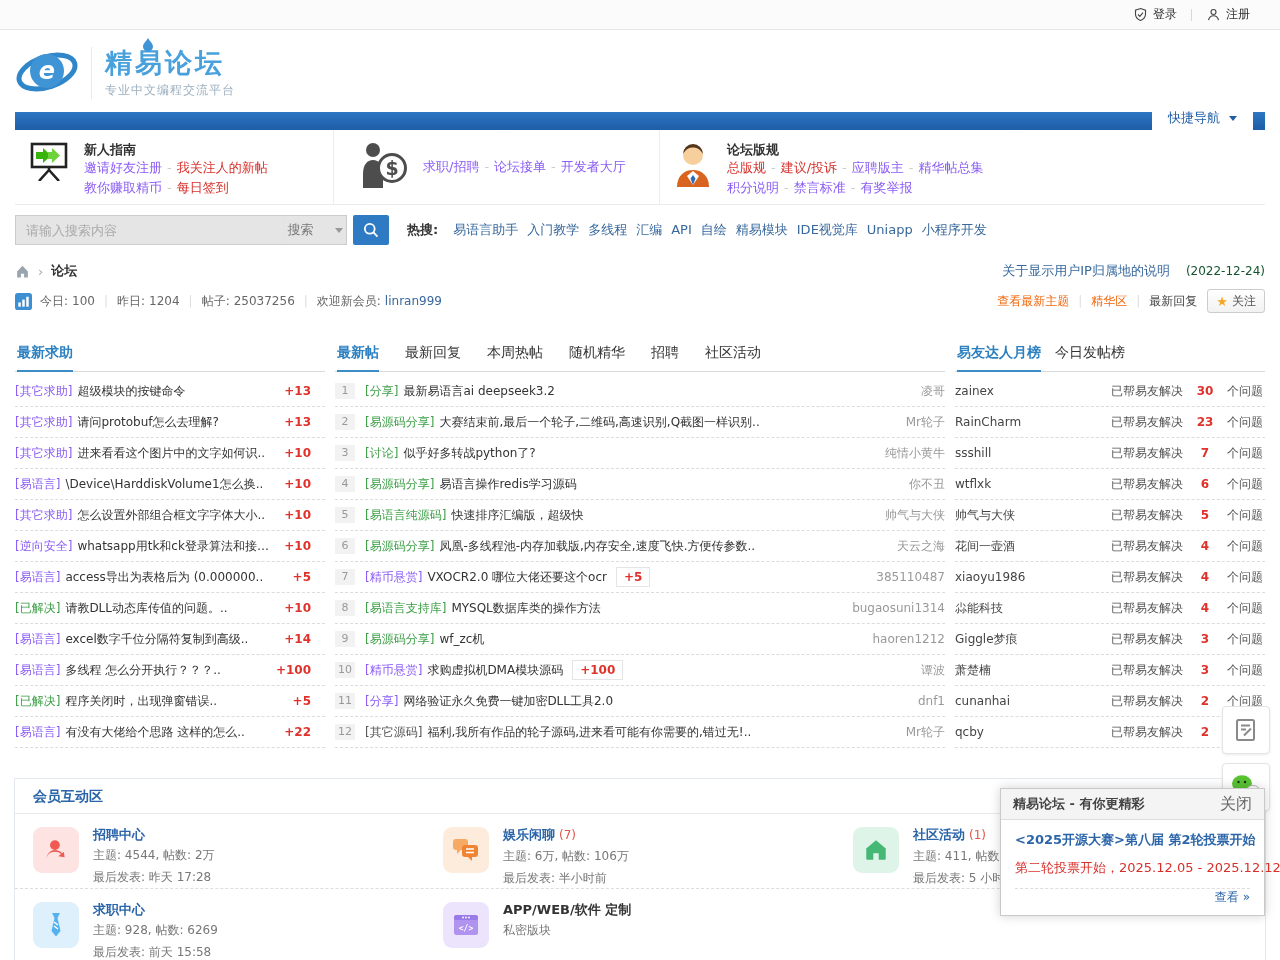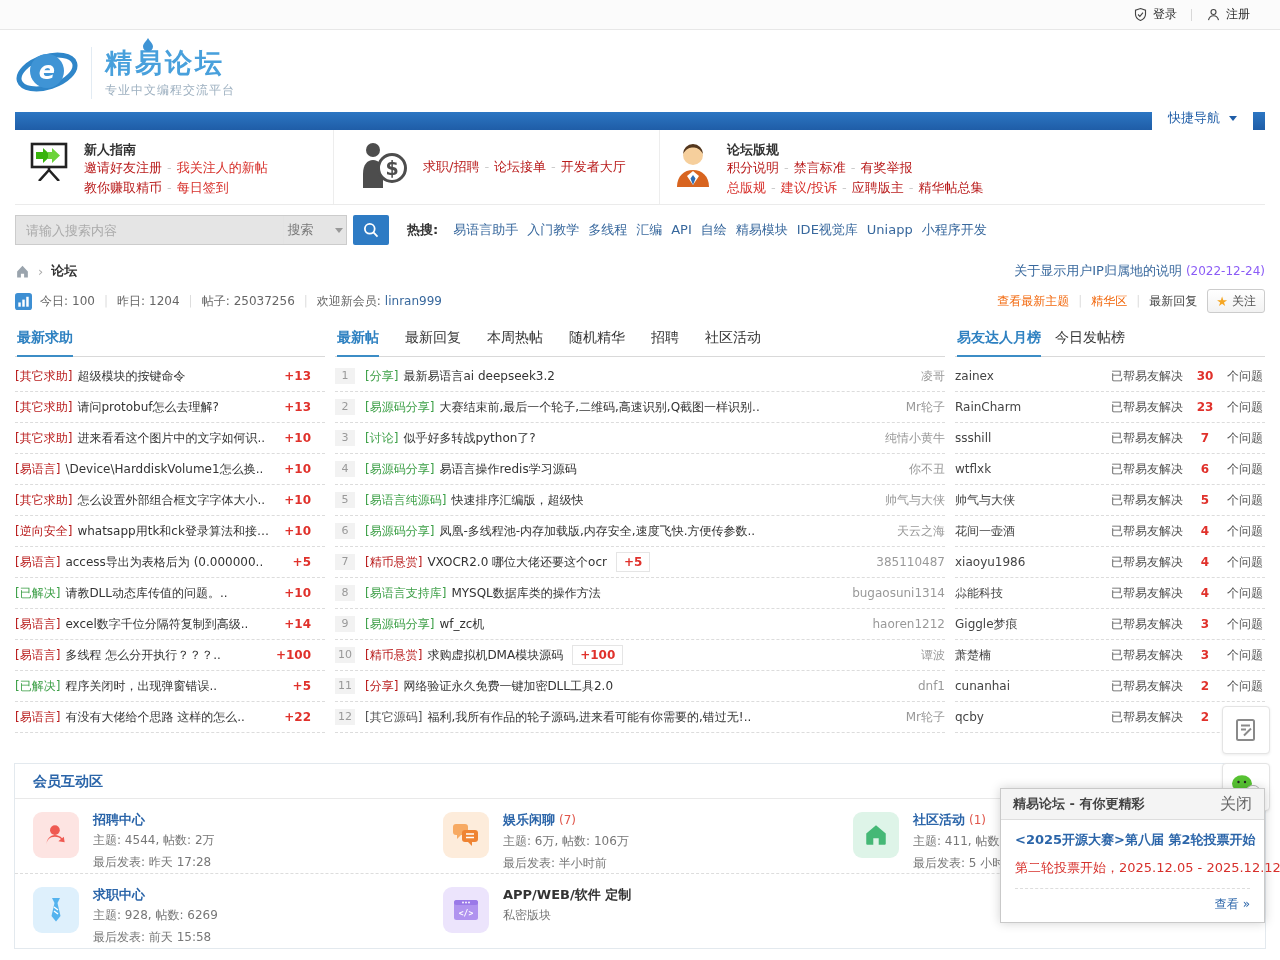--- a/index.html
+++ b/index.html
@@ -31,57 +31,57 @@
   
   .infobar{height:74px;border-bottom:1px solid #ebebeb;display:flex}
   .icol{box-sizing:border-box;padding:11px 0 0 14px;display:flex}
   .icol+.icol{border-left:1px solid #ededed}
   .icol1{width:318px}.icol2{width:326px;align-items:center;padding-top:0}.icol3{flex:1}
   .icol .icon-wrap{margin-right:15px;flex:none}
   .info-title{font-size:13px;font-weight:bold;color:#333;line-height:17px}
   .ilinks{font-size:13px;line-height:20px;white-space:nowrap}
   .ilinks span[data-color]{cursor:pointer}
   .ilinks span+span::before{content:"-";color:#ccc;margin:0 5px;font-weight:normal}
-  span[data-color="blue"]{color:#b91c1c}
+  span[data-color="blue"]{color:#8b5cf6}
   span[data-color="red"]{color:#d7302b}
 
   
   .searchbar{height:50px;display:flex;align-items:center}
   .sbox{width:330px;height:28px;border:1px solid #ccc;background:#e5e5e5;display:flex;align-items:center}
   .sbox input{flex:1;border:0;outline:none;padding:0 10px;font-size:13px;color:#333;font-family:inherit;background:transparent}
   .sbox input::placeholder{color:#aaa}
   .stype{width:62px;height:100%;border-left:1px solid #e3e3e3;display:flex;align-items:center;justify-content:center;gap:21px;font-size:13px;color:#777;cursor:pointer}
   .sbtn{width:36px;height:30px;background:#2e7bc4;border-radius:2px;margin-left:6px;display:flex;align-items:center;justify-content:center;cursor:pointer}
   .hot{margin-left:18px;font-size:13px;display:flex;align-items:center;flex-wrap:nowrap}
   .hot-label{font-weight:bold;color:#333;margin-right:6px}
   .hot .hlink{color:#38689d;margin-left:9px;cursor:pointer;white-space:nowrap}
 
   
   .crumbrow{margin-top:6px;height:20px;display:flex;align-items:center;font-size:12px}
   .crumb-arrow{color:#aaa;margin:0 8px;font-size:13px}
   .crumb-forum{font-size:13px;font-weight:bold;color:#333;cursor:pointer}
   .crumb-tip{color:#666;margin-left:26px}
   .crumb-right{margin-left:auto;display:flex;align-items:center}
   .ip-link{color:#38689d;font-size:13px;cursor:pointer}
-  .ip-date{color:#8b5cf6;margin-left:4px}
+  .ip-date{color:#14532d;margin-left:16px}
 
   .statsrow{margin-top:8px;height:24px;display:flex;align-items:center;font-size:12px;color:#666}
   .chart-ico{margin-right:8px;display:flex}
   .pipe::before{content:"|";color:#ddd;margin:0 9px}
   .stat-val{margin-left:4px}
   .newest{color:#38689d;margin-left:4px;cursor:pointer}
   .stats-right{margin-left:auto;display:flex;align-items:center}
   .orange{color:#f2670c;cursor:pointer}
   .dark-link{color:#444;cursor:pointer}
   .follow-btn{margin-left:10px;height:22px;border:1px solid #ccc;border-radius:3px;background:linear-gradient(#fff,#f2f2f2);display:flex;align-items:center;padding:0 8px;gap:4px;cursor:pointer}
   .follow-star{color:#f5a623;font-size:13px}
   .follow-label{font-size:12px;color:#555}
 
   
-  .main{margin-top:8px;display:flex;gap:10px;align-items:flex-start}
+  .main{margin-top:23px;display:flex;gap:10px;align-items:flex-start}
   .panel{background:#fff}
   .p-left,.p-right{width:310px}
   .p-center{width:610px}
   .ptabs{height:35px;border-bottom:1px solid #d9d9d9;display:flex;gap:26px;padding:0 2px}
   .ptab{font-size:14px;color:#333;line-height:33px;cursor:pointer;white-space:nowrap}
   .ptab[data-active="true"],.ptab.active{color:#2e81c1;font-weight:bold;border-bottom:2px solid #3c8dc6;margin-bottom:-1px}
   .rows{padding-top:4px}
   .row{height:30px;display:flex;align-items:center;border-bottom:1px dashed #dcdcdc;font-size:12px}
   .cat{color:#336699;margin-right:5px;white-space:nowrap}
   .cat[data-color="green"]{color:#3ea048}
@@ -118,21 +118,21 @@
 
   
   .popup{position:absolute;left:1000px;top:788px;width:263px;background:#fff;border:1px solid #c9c9c9;box-shadow:0 0 10px rgba(0,0,0,.18);z-index:50}
   .pop-head{height:30px;background:#f4f4f4;border-bottom:1px solid #ddd;display:flex;align-items:center;padding:0 12px}
   .pop-title{font-size:13px;font-weight:bold;color:#444}
   .pop-close{margin-left:auto;font-size:16px;color:#666;cursor:pointer}
   .pop-body{padding:11px 14px 9px}
   .pop-link{font-size:13px;font-weight:bold;color:#2b65a9;cursor:pointer;white-space:nowrap}
   .pop-notice{font-size:13px;color:#d7302b;margin-top:10px;white-space:nowrap}
   .pop-div{border-top:1px dashed #ddd;margin-top:11px}
-  .pop-view{text-align:right;font-size:12px;color:#2b65a9;margin-top:7px;cursor:pointer}
+  .pop-view{text-align:right;font-size:12px;color:#2b65a9;cursor:pointer}
 </style>
 </head>
 <body>
 
 <div class="topbar">
   <span class="tb-item">
     <svg width="15" height="15" viewBox="0 0 24 24">
         <path d="M12 2.5l8 2.5v6.5c0 4.5-3.2 8-8 10-4.8-2-8-5.5-8-10V5z" fill="none" stroke="#444" stroke-width="1.8"></path>
         <path d="M8 12l3 3 5-6" fill="none" stroke="#444" stroke-width="1.8"></path>
       </svg>
@@ -220,24 +220,24 @@
           <polygon points="19,30 13,35 19,44 25,35" fill="#fff"></polygon>
           <polygon points="19,34 16.5,37.5 19,44 21.5,37.5" fill="#2e6db4"></polygon>
           <circle cx="19" cy="14" r="10" fill="#f6cf9c"></circle>
           <path d="M9 13a10 10 0 0120 0c-3-5.5-7-6.5-10-6.5S12 7.5 9 13z" fill="#53361d"></path>
         </svg>
     </span>
     <div>
       <div class="info-title">论坛版规</div>
       <div class="ilinks">
         
-      <span data-color="blue">积分说明</span><span data-color="blue">禁言标准</span><span data-color="blue">有奖举报</span></div>
+      <span data-color="red">总版规</span><span data-color="red">建议/投诉</span><span data-color="blue">应聘版主</span><span data-color="blue">精华帖总集</span></div>
       <div class="ilinks">
         
-      <span data-color="red">总版规</span><span data-color="red">建议/投诉</span><span data-color="blue">应聘版主</span><span data-color="blue">精华帖总集</span></div>
+      <span data-color="blue">积分说明</span><span data-color="blue">禁言标准</span><span data-color="blue">有奖举报</span></div>
     </div>
   </div>
 </div>
 
 <div class="container searchbar">
   <div class="sbox">
     <input type="text" placeholder="请输入搜索内容" style="">
     <div class="stype">
       <span>搜索</span>
       <span class="caret gray"></span>

